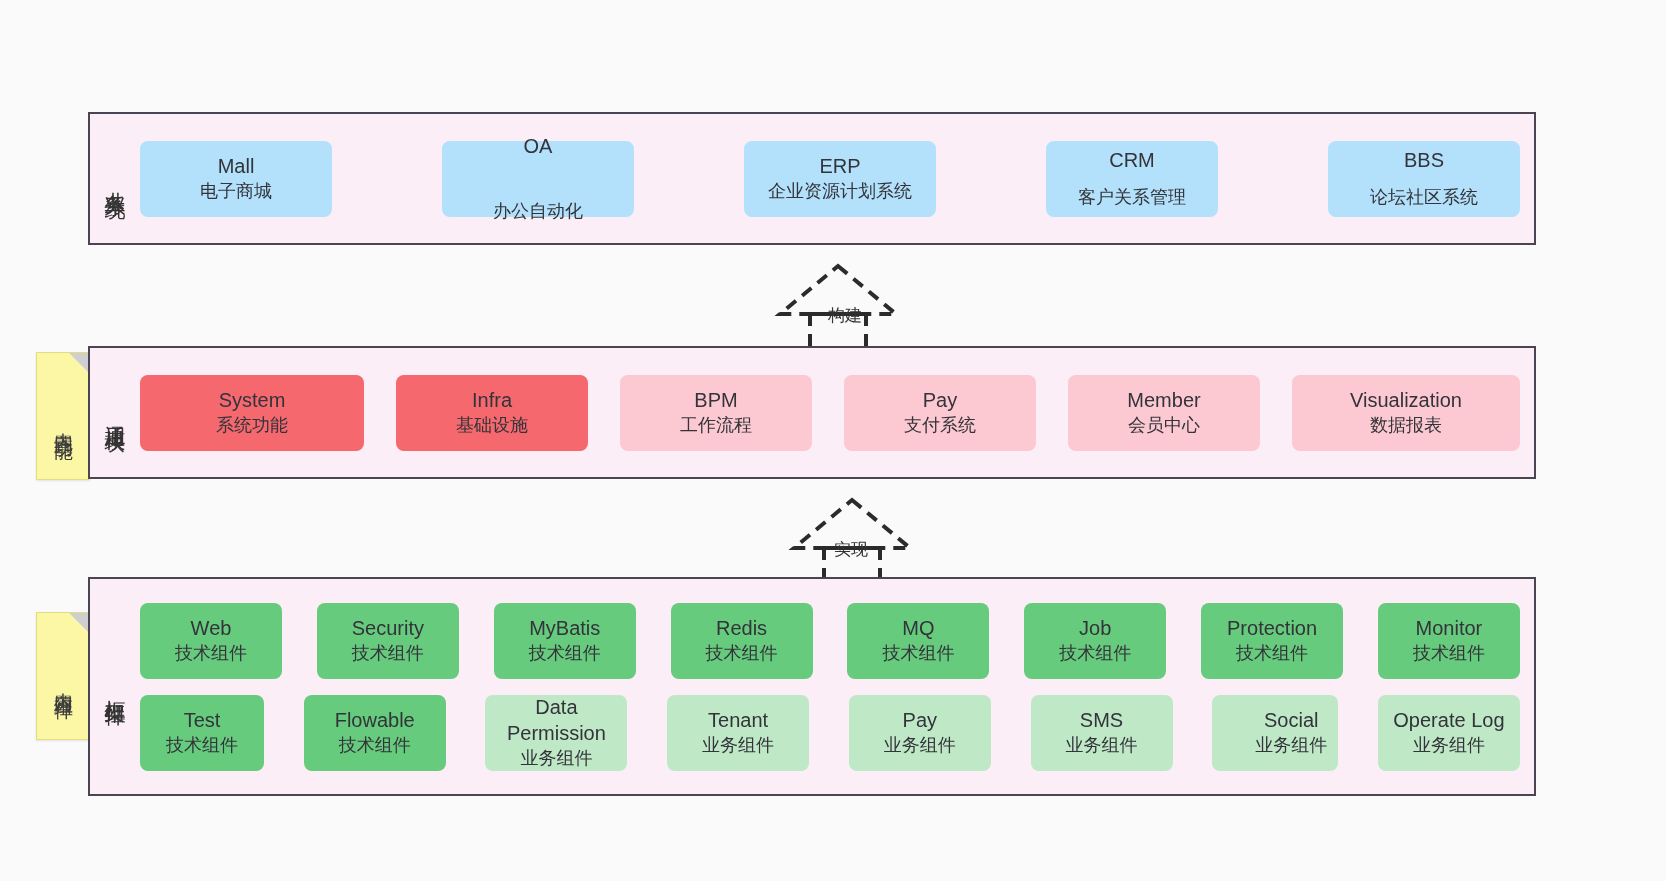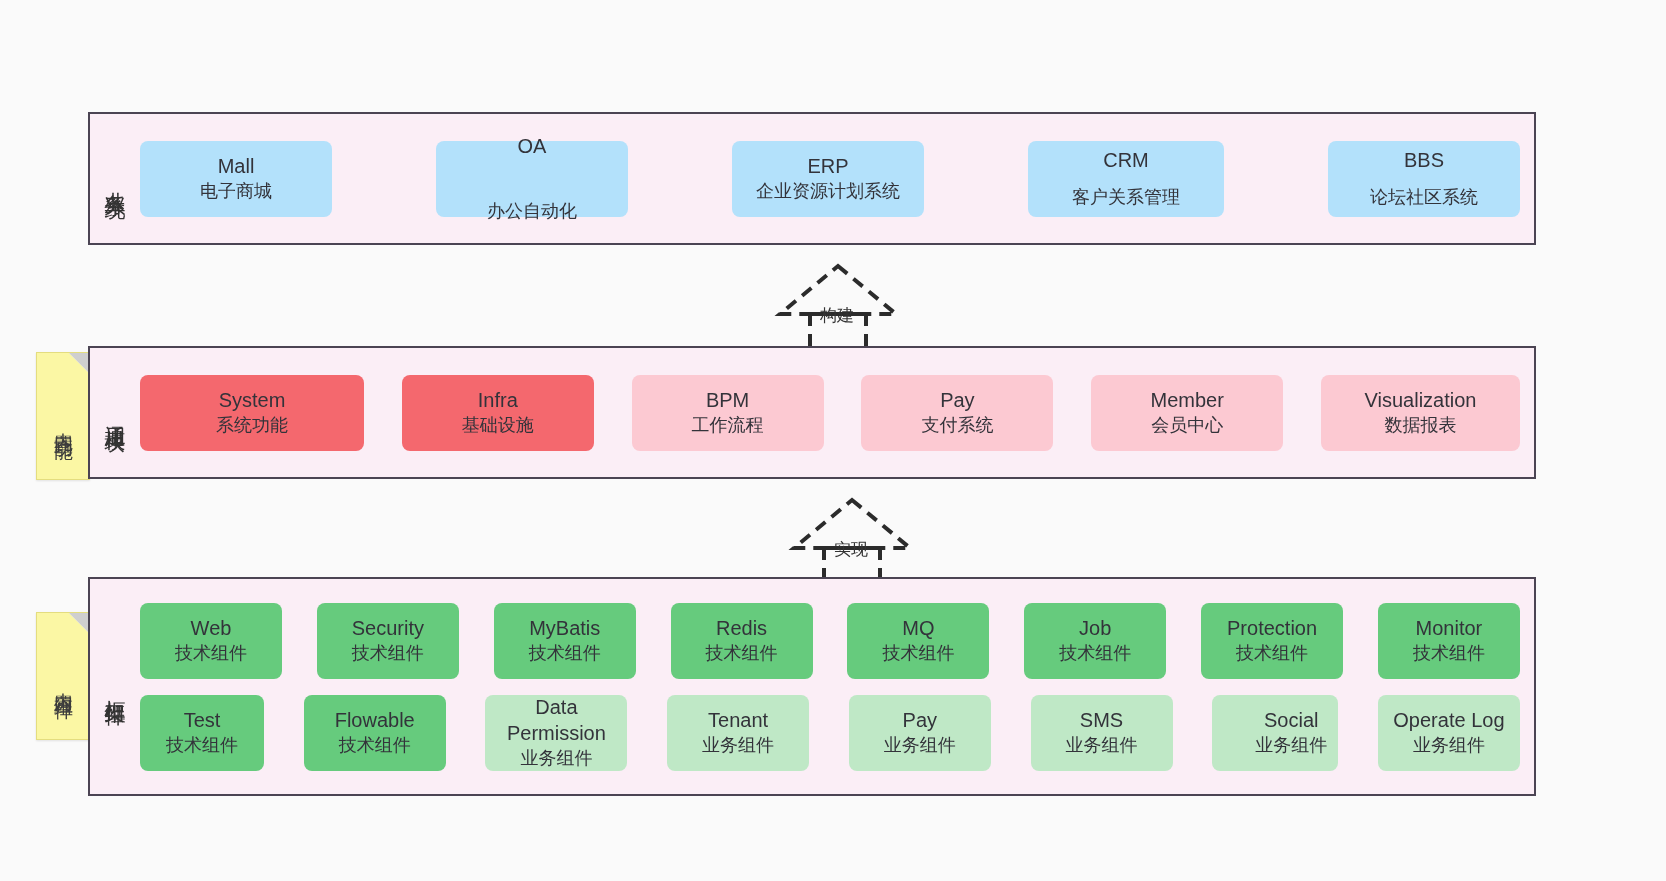--- a/index.html
+++ b/index.html
@@ -138,41 +138,41 @@
           <div class="t2">电子商城</div>
         </div>
         <div class="card c-blue" style="width:192px;height:76px;gap:40px;">
           <div class="t1">OA</div>
           <div class="t2">办公自动化</div>
         </div>
         <div class="card c-blue" style="width:192px;height:76px;">
           <div class="t1">ERP</div>
           <div class="t2">企业资源计划系统</div>
         </div>
-        <div class="card c-blue" style="width:196px;height:76px;gap:12px;">
+        <div class="card c-blue" style="width:172px;height:76px;gap:12px;">
           <div class="t1">CRM</div>
           <div class="t2">客户关系管理</div>
         </div>
         <div class="card c-blue" style="width:192px;height:76px;gap:12px;">
           <div class="t1">BBS</div>
           <div class="t2">论坛社区系统</div>
         </div>
       </div>
     </div>
   </div>
 
   <div class="connector" style="left:748px; top:252px; width:180px; height:100px;">
     <svg width="180" height="100" viewBox="0 0 180 100">
 
       <polygon points="90,14 148,62 32,62" fill="#fafafa" stroke="#2b2b2b" stroke-width="4" stroke-dasharray="12,8" stroke-linejoin="miter"></polygon>
 
       <path d="M 62,62 L 62,100 M 118,62 L 118,100" fill="none" stroke="#2b2b2b" stroke-width="4" stroke-dasharray="12,8"></path>
       <path d="M 62,62 L 118,62" fill="none" stroke="#2b2b2b" stroke-width="4" stroke-dasharray="12,8"></path>
     </svg>
-    <div class="conn-label" style="left:72px; top:52px;">构建</div>
+    <div class="conn-label" style="left:80px; top:52px;">构建</div>
   </div>
 
   <div class="sticky" style="left:36px; top:352px; height:128px;">
     <div class="fold-bg"></div>
     <div class="fold"></div>
     <div class="sticky-text">内置功能</div>
   </div>
 
   <div class="layer" style="left:88px; top:346px; width:1448px; height:133px;">
     <div class="layer-label">
@@ -193,21 +193,21 @@
           <div class="t2">工作流程</div>
         </div>
         <div class="card c-pink" style="width:192px;height:76px;">
           <div class="t1">Pay</div>
           <div class="t2">支付系统</div>
         </div>
         <div class="card c-pink" style="width:192px;height:76px;">
           <div class="t1">Member</div>
           <div class="t2">会员中心</div>
         </div>
-        <div class="card c-pink" style="width:199px;height:76px;">
+        <div class="card c-pink" style="width:228px;height:76px;">
           <div class="t1">Visualization</div>
           <div class="t2">数据报表</div>
         </div>
       </div>
     </div>
   </div>
 
   <div class="connector" style="left:762px; top:486px; width:180px; height:100px;">
     <svg width="180" height="100" viewBox="0 0 180 100">
       <polygon points="90,14 148,62 32,62" fill="#fafafa" stroke="#2b2b2b" stroke-width="4" stroke-dasharray="12,8" stroke-linejoin="miter"></polygon>

